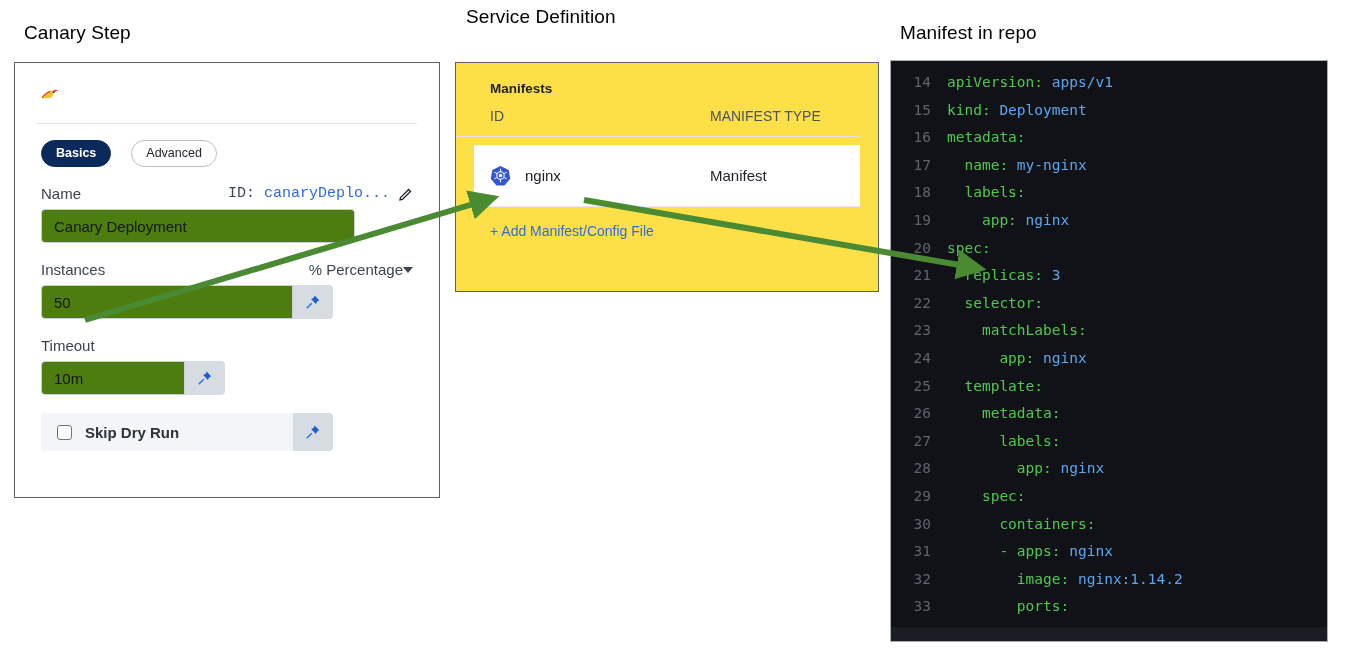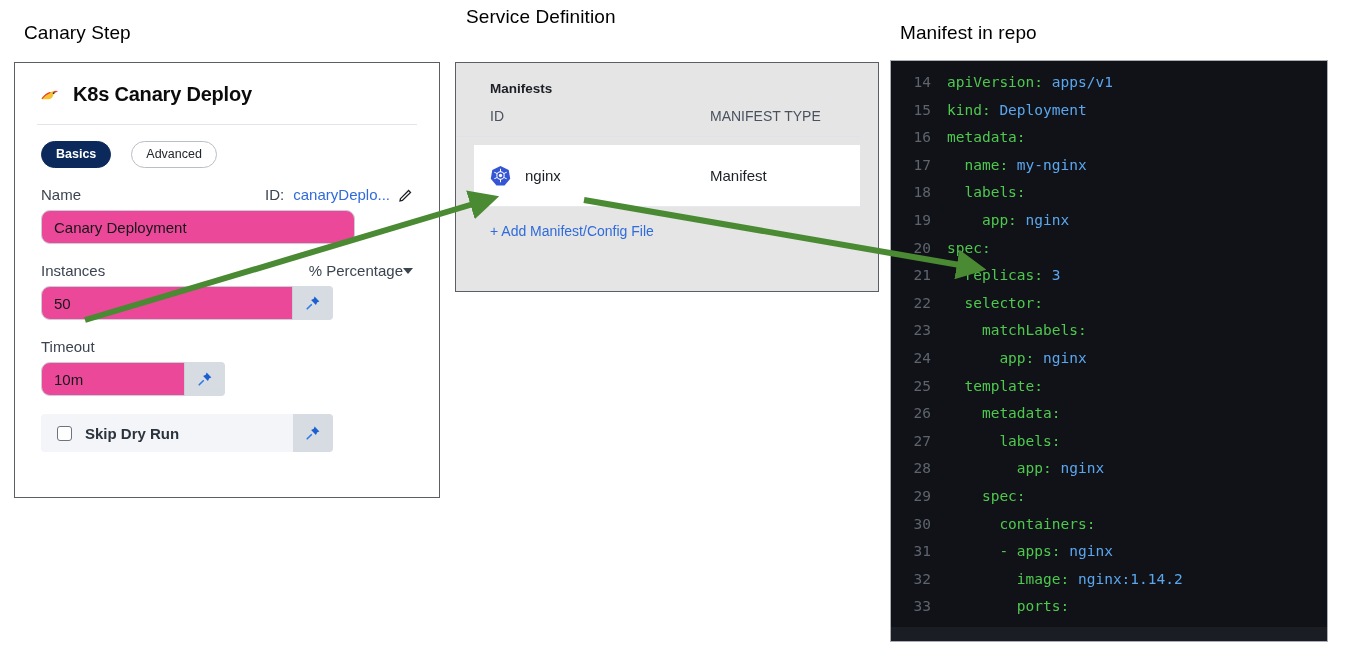--- a/index.html
+++ b/index.html
@@ -77,31 +77,31 @@
     display: flex;
     align-items: center;
     justify-content: space-between;
     margin-bottom: 7px;
   }
   .field-label {
     font-size: 15px;
     color: #3c4450;
     font-weight: normal;
   }
-  .id-block { display: flex; align-items: center; gap: 9px; font-size: 15px; }
+  .id-block { display: flex; align-items: center; gap: 9px; font-size: 15px; font-family: Liberation Mono, monospace; }
   .id-prefix { color: #3c4450; }
   .id-value { color: #2f6bdc; }
   .pencil-icon { display: inline-flex; width: 14px; height: 14px; }
 
   
   .input-wrap { display: flex; align-items: stretch; margin-bottom: 18px; }
   .text-input {
     border: 1px solid #c9cfd6;
-    border-radius: 9px;
-    background: #ec4899;
+    border-radius: 4px;
+    background: #4d7c0f;
     height: 34px;
     display: flex;
     align-items: center;
     padding: 0 12px;
     font-size: 15px;
     color: #14161a;
     box-sizing: border-box;
   }
   .text-input.wide   { width: 314px; }
   .text-input.medium { width: 252px; border-top-right-radius: 0; border-bottom-right-radius: 0; }
@@ -144,21 +144,21 @@
   }
 
   
   #service-card {
     position: absolute;
     left: 455px;
     top: 62px;
     width: 424px;
     height: 230px;
     border: 1.5px solid #5a5f66;
-    background: #e5e5e5;
+    background: #fde047;
     box-sizing: border-box;
   }
   .manifests-title {
     font-size: 13.5px;
     font-weight: bold;
     color: #1c2026;
     padding: 18px 0 0 34px;
   }
   .tbl-header {
     display: flex;
@@ -244,21 +244,20 @@
 
   <div class="card-head">
     <span style="display:inline-flex;">
       <svg width="22" height="22" viewBox="0 0 22 22">
         <path d="M2.5 14.5 C5 11 9 8.5 13 7.6 L15.4 7.1 L14.2 11.6 C13.6 13.8 11.6 15.3 9.3 15.3 L3.2 15.3 Z" fill="#f5c330"></path>
         <path d="M2.5 14.5 C4.6 11.3 7.6 9.1 10.8 7.9 L11.8 8.7 C8.6 10.1 5.6 12.1 3.4 14.9 Z" fill="#e8392e"></path>
         <path d="M14.6 7.3 C16.2 6.6 17.8 6.6 19 7.3 L15.1 9.2 Z" fill="#e8392e"></path>
         <circle cx="14.6" cy="9.2" r="0.9" fill="#2b2b2b"></circle>
       </svg>
     </span>
-    <span class="step-title">K8s Canary Deploy</span>
   </div>
 
   <div class="head-rule"></div>
 
   <div class="card-body">
 
     <div class="pill-row">
       <div class="pill active">Basics</div>
       <div class="pill inactive">Advanced</div>
     </div>

